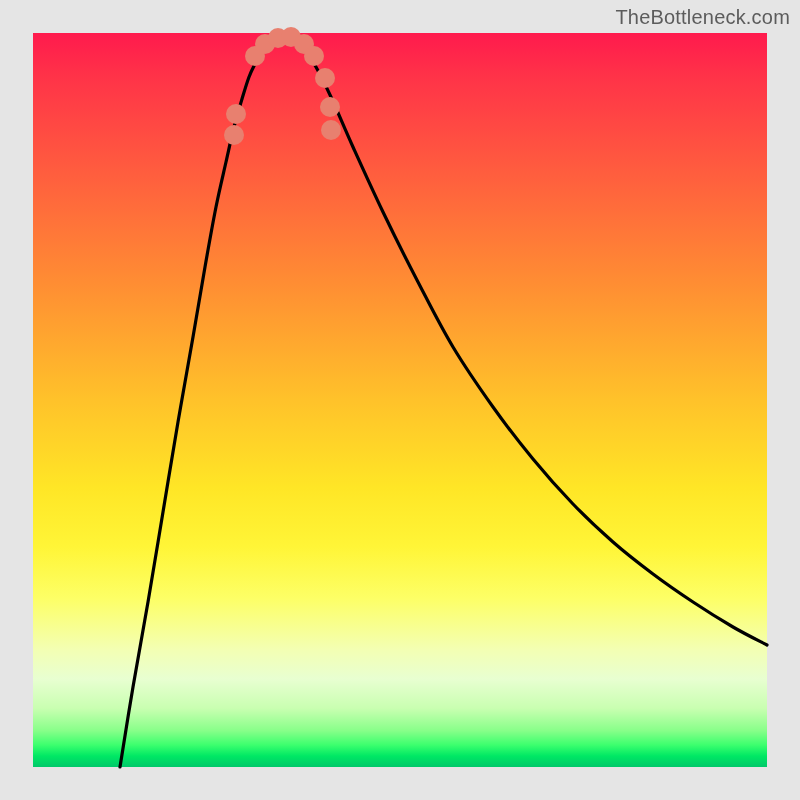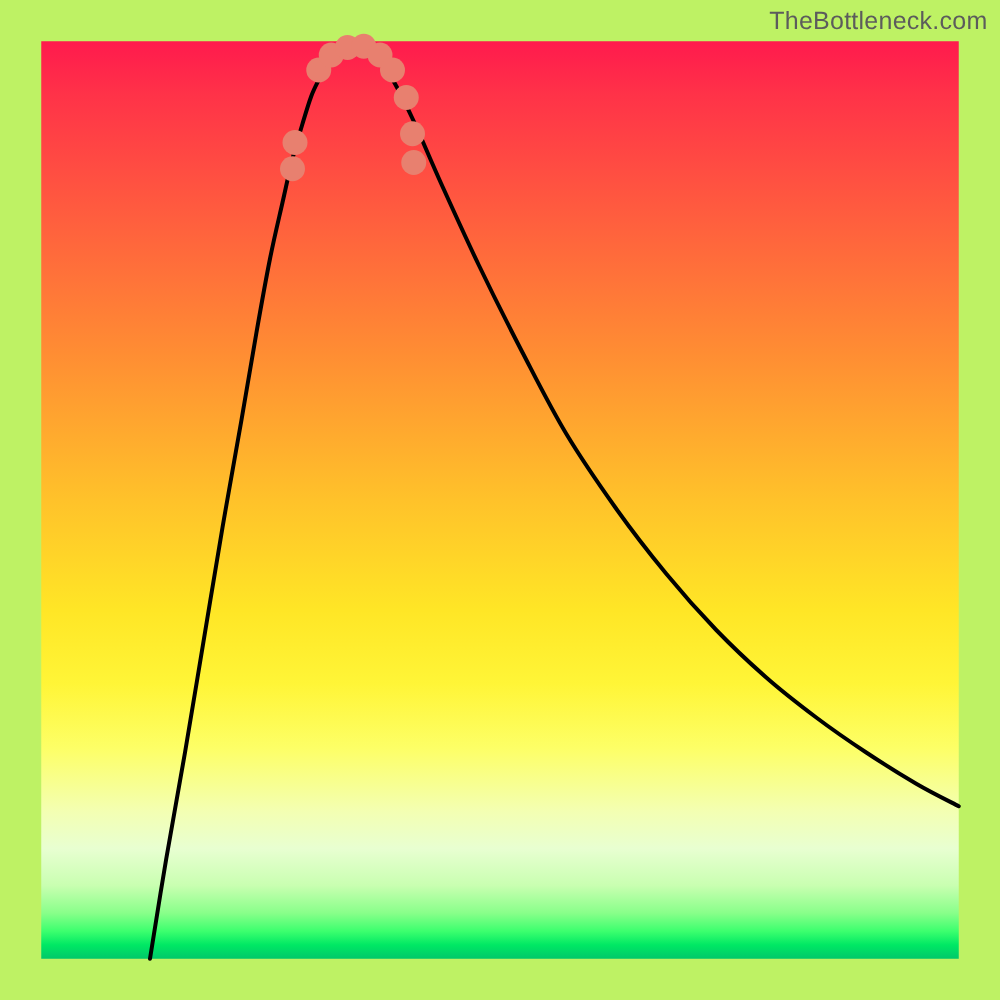--- a/index.html
+++ b/index.html
@@ -10,21 +10,21 @@
     background: #000;
     overflow: hidden;
     font-family: Arial, Helvetica, sans-serif;
   }
   .frame {
     position: absolute;
     left: 0;
     top: 0;
     width: 800px;
     height: 800px;
-    background: #bef264;
+    background: #e5e5e5;
   }
   .plot {
     position: absolute;
     left: 33px;
     top: 33px;
     width: 734px;
     height: 734px;
     
     background: linear-gradient(to bottom,
       #ff1a4d 0%,

